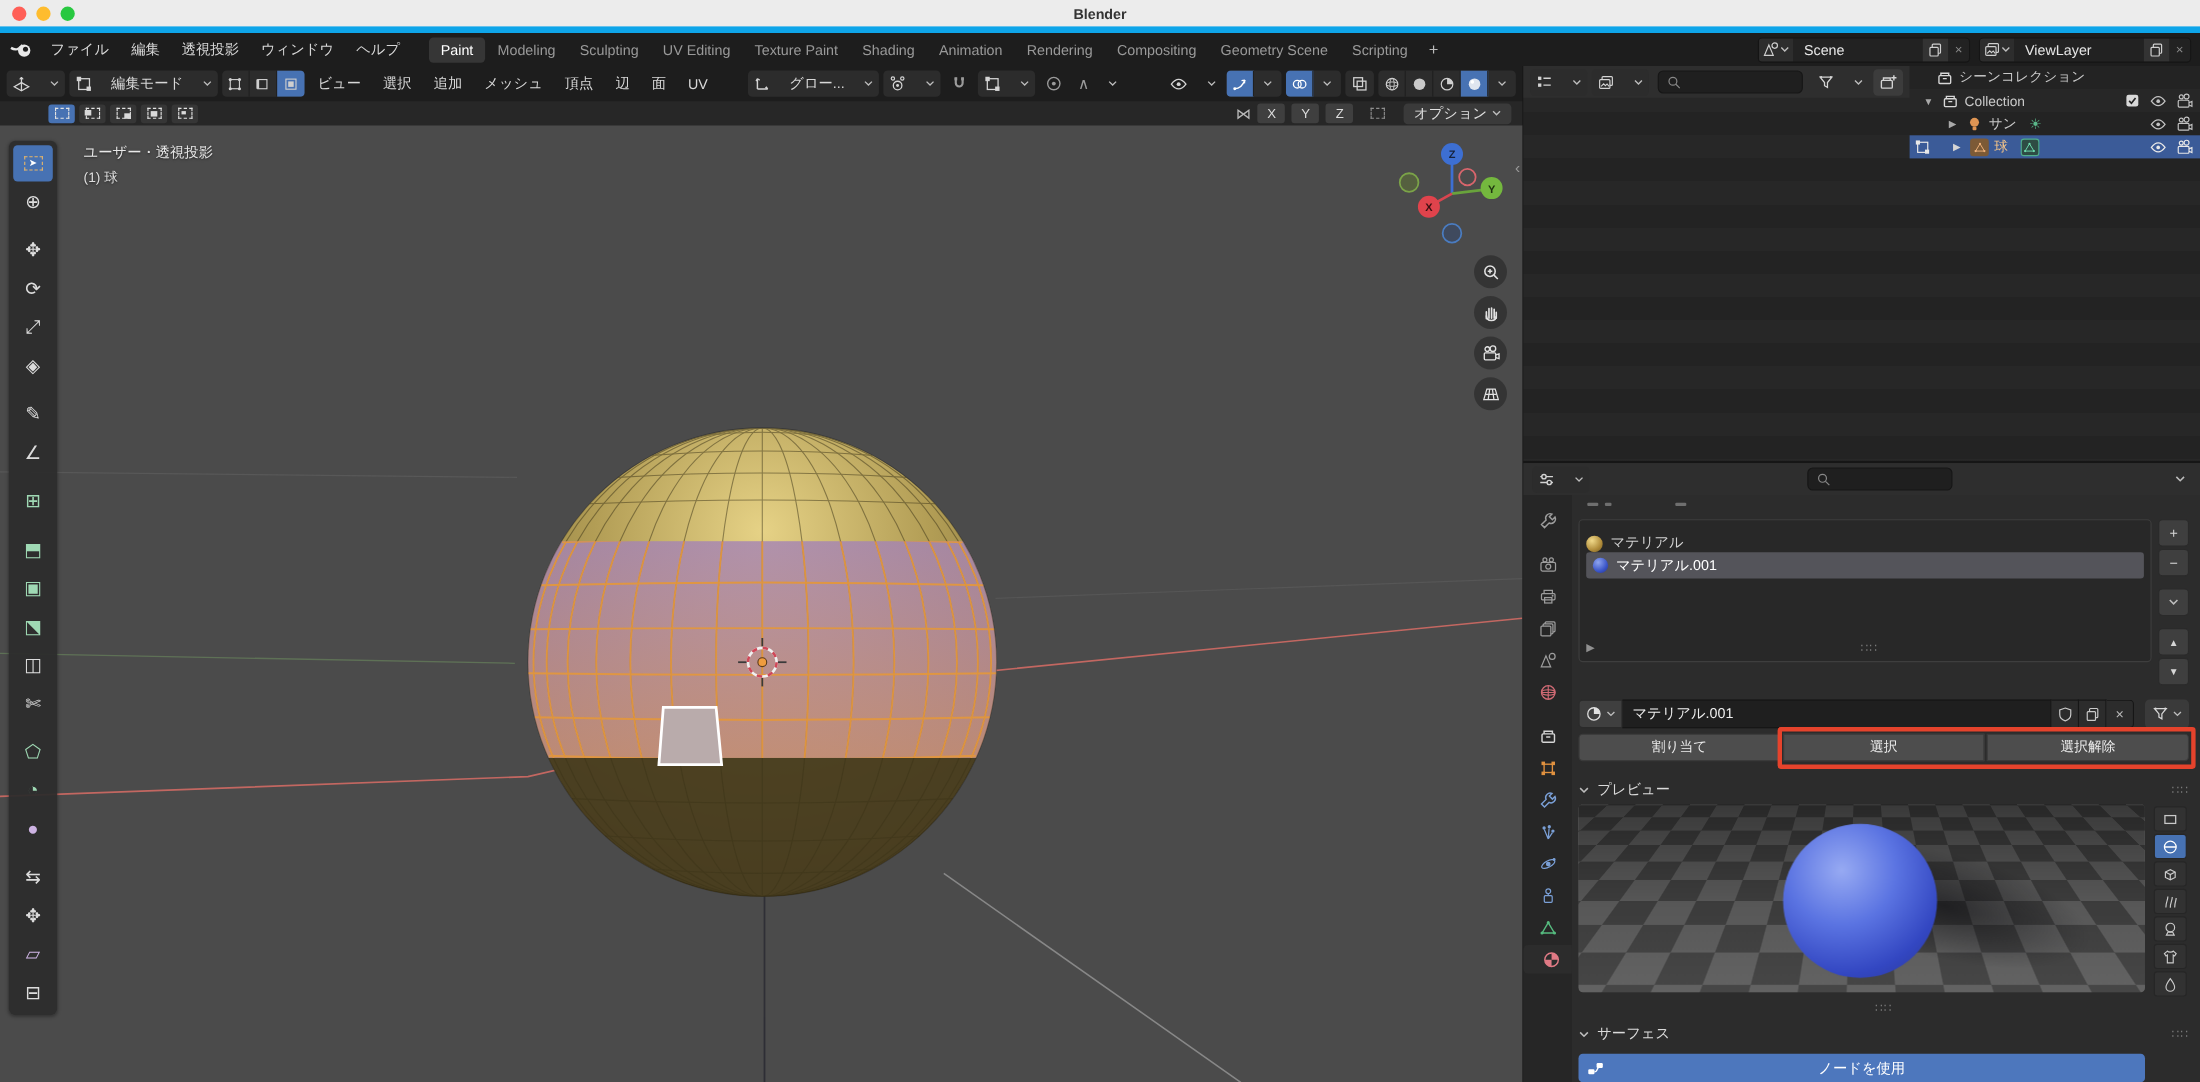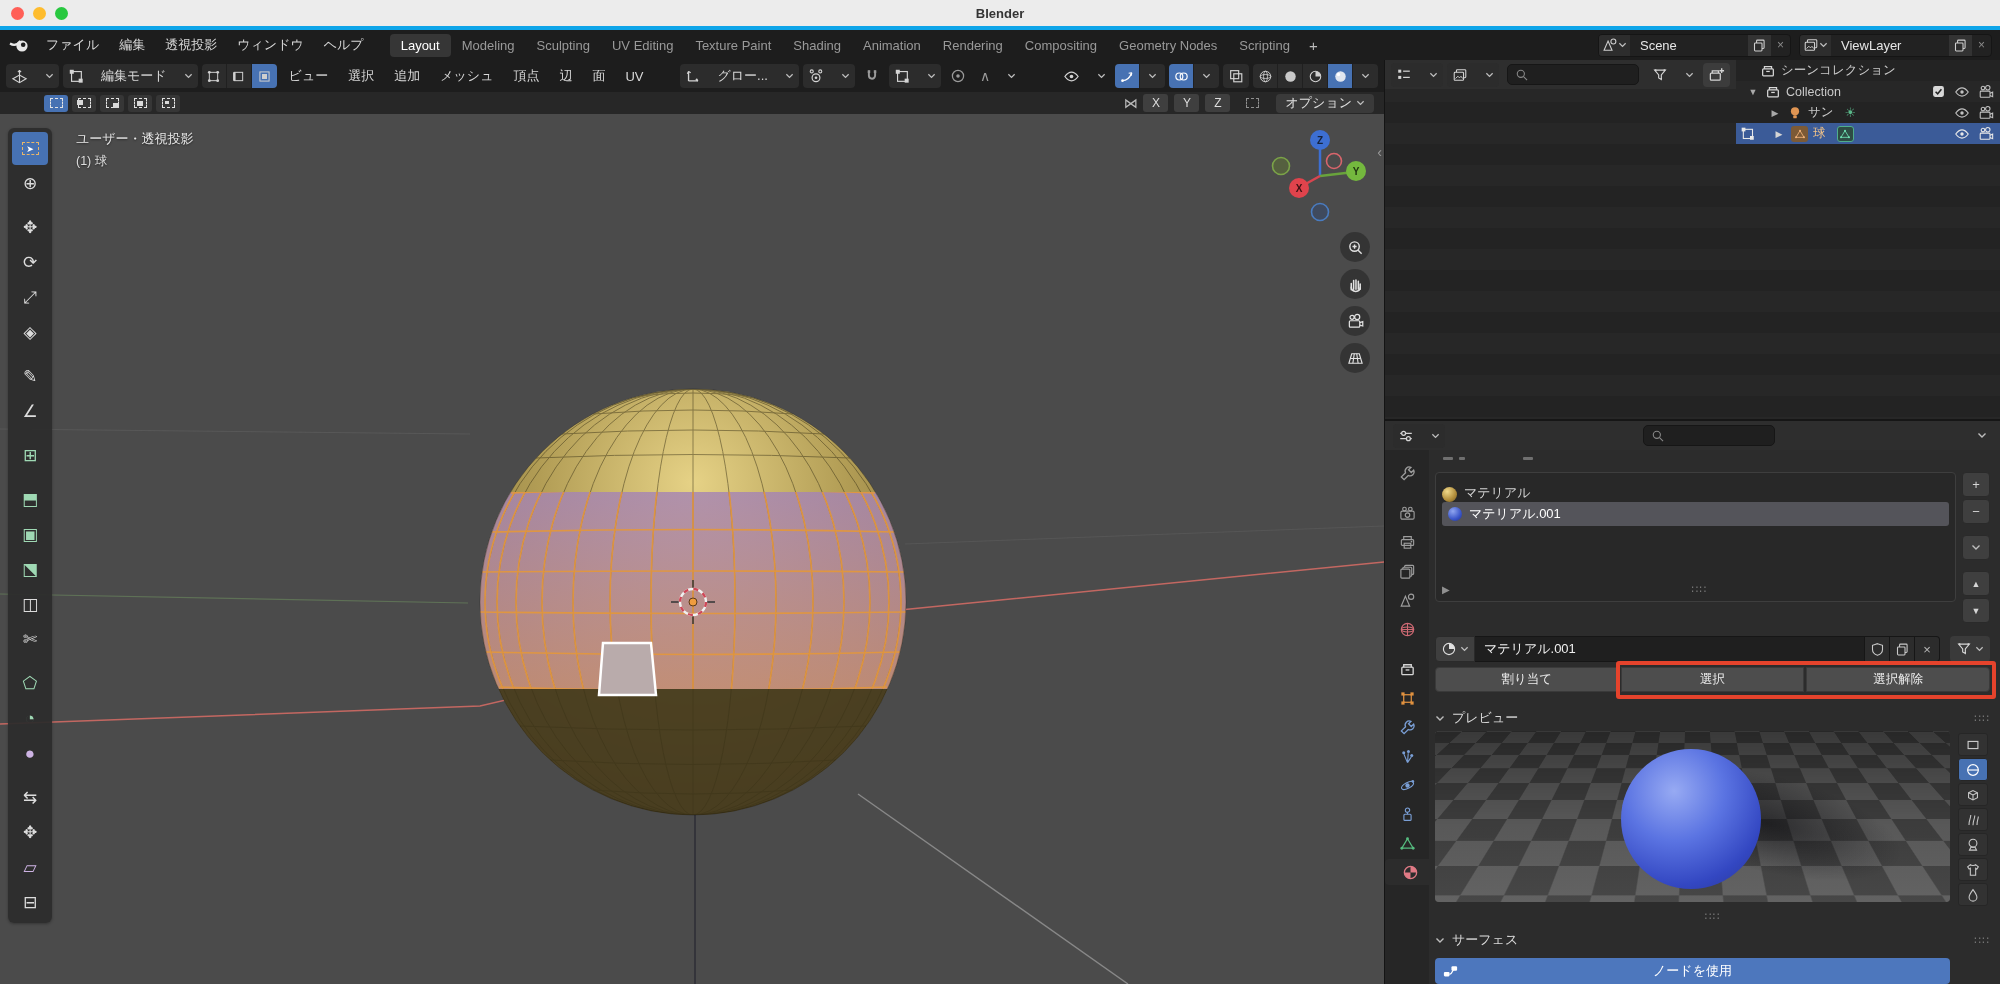--- a/index.html
+++ b/index.html
@@ -1,20 +1,20 @@
 <!DOCTYPE html>
 <html><head>
 <meta charset="utf-8">
 <style>
 *{margin:0;padding:0;box-sizing:border-box}
 html,body{width:2000px;height:984px;overflow:hidden}
 body{font-family:"Liberation Sans","DejaVu Sans",sans-serif;font-size:13px;color:#cfcfcf;background:#1d1d1d}
 svg.i{display:block}
 
-.titlebar{height:30px;background:#ececec;display:flex;align-items:center;position:relative;border-bottom:4px solid #0ea5e9}
+.titlebar{height:30px;background:#ececec;display:flex;align-items:center;position:relative;border-bottom:6px solid #0ea5e9}
 .lights{display:flex;gap:9px;margin-left:11px;z-index:2}
 .light{width:13px;height:13px;border-radius:50%}
 .l-close{background:#ff5f57}.l-min{background:#febc2e}.l-zoom{background:#28c840}
 .tl-title{position:absolute;left:0;right:0;text-align:center;color:#343434;font-weight:700}
 
 .topbar{height:30px;background:#1d1d1d;display:flex;align-items:center;padding:0 8px}
 .blogo{width:24px;height:20px;margin-right:4px}
 .menu-item{padding:3px 10px;color:#d8d8d8;border-radius:4px;white-space:nowrap}
 .tabs{display:flex;align-items:center;margin-left:16px}
 .tab{padding:4px 11px;color:#999;border-radius:4px;white-space:nowrap}
@@ -403,30 +403,30 @@
   <div class="topbar">
     <svg class="i blogo">
         <use href="#blogo"></use>
       </svg>
     <span class="menu-item">ファイル</span>
     <span class="menu-item">編集</span>
     <span class="menu-item">透視投影</span>
     <span class="menu-item">ウィンドウ</span>
     <span class="menu-item">ヘルプ</span>
     <div class="tabs">
-      <span class="tab active">Layout</span>
+      <span class="tab active">Paint</span>
       <span class="tab">Modeling</span>
       <span class="tab">Sculpting</span>
       <span class="tab">UV Editing</span>
       <span class="tab">Texture Paint</span>
       <span class="tab">Shading</span>
       <span class="tab">Animation</span>
       <span class="tab">Rendering</span>
       <span class="tab">Compositing</span>
-      <span class="tab">Geometry Nodes</span>
+      <span class="tab">Geometry Scene</span>
       <span class="tab">Scripting</span>
       <span class="tab-add">+</span>
     </div>
     <div class="spacer"></div>
     <div class="idchip">
       <span class="ic-seg">
           <svg class="i" width="16" height="16">
             <use href="#scenecone"></use>
           </svg>
           <svg class="i chevc" width="9" height="6" viewBox="0 0 10 6">

